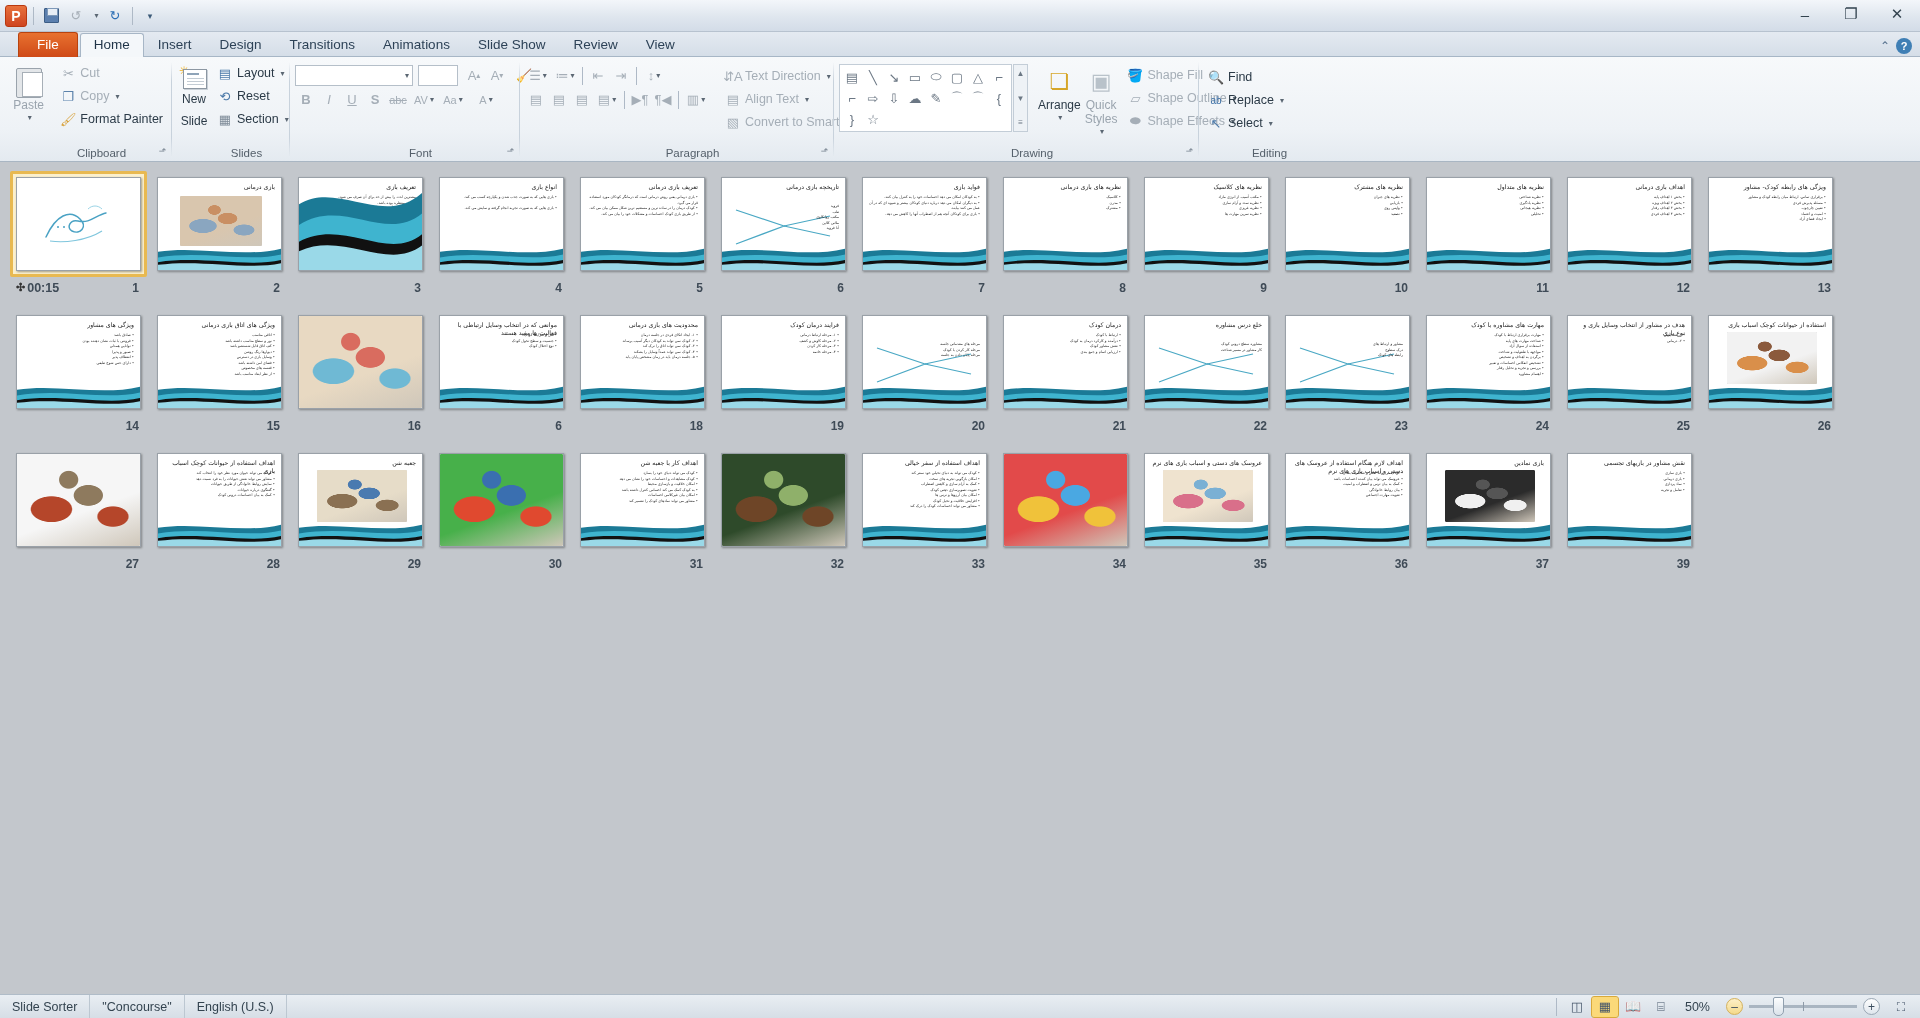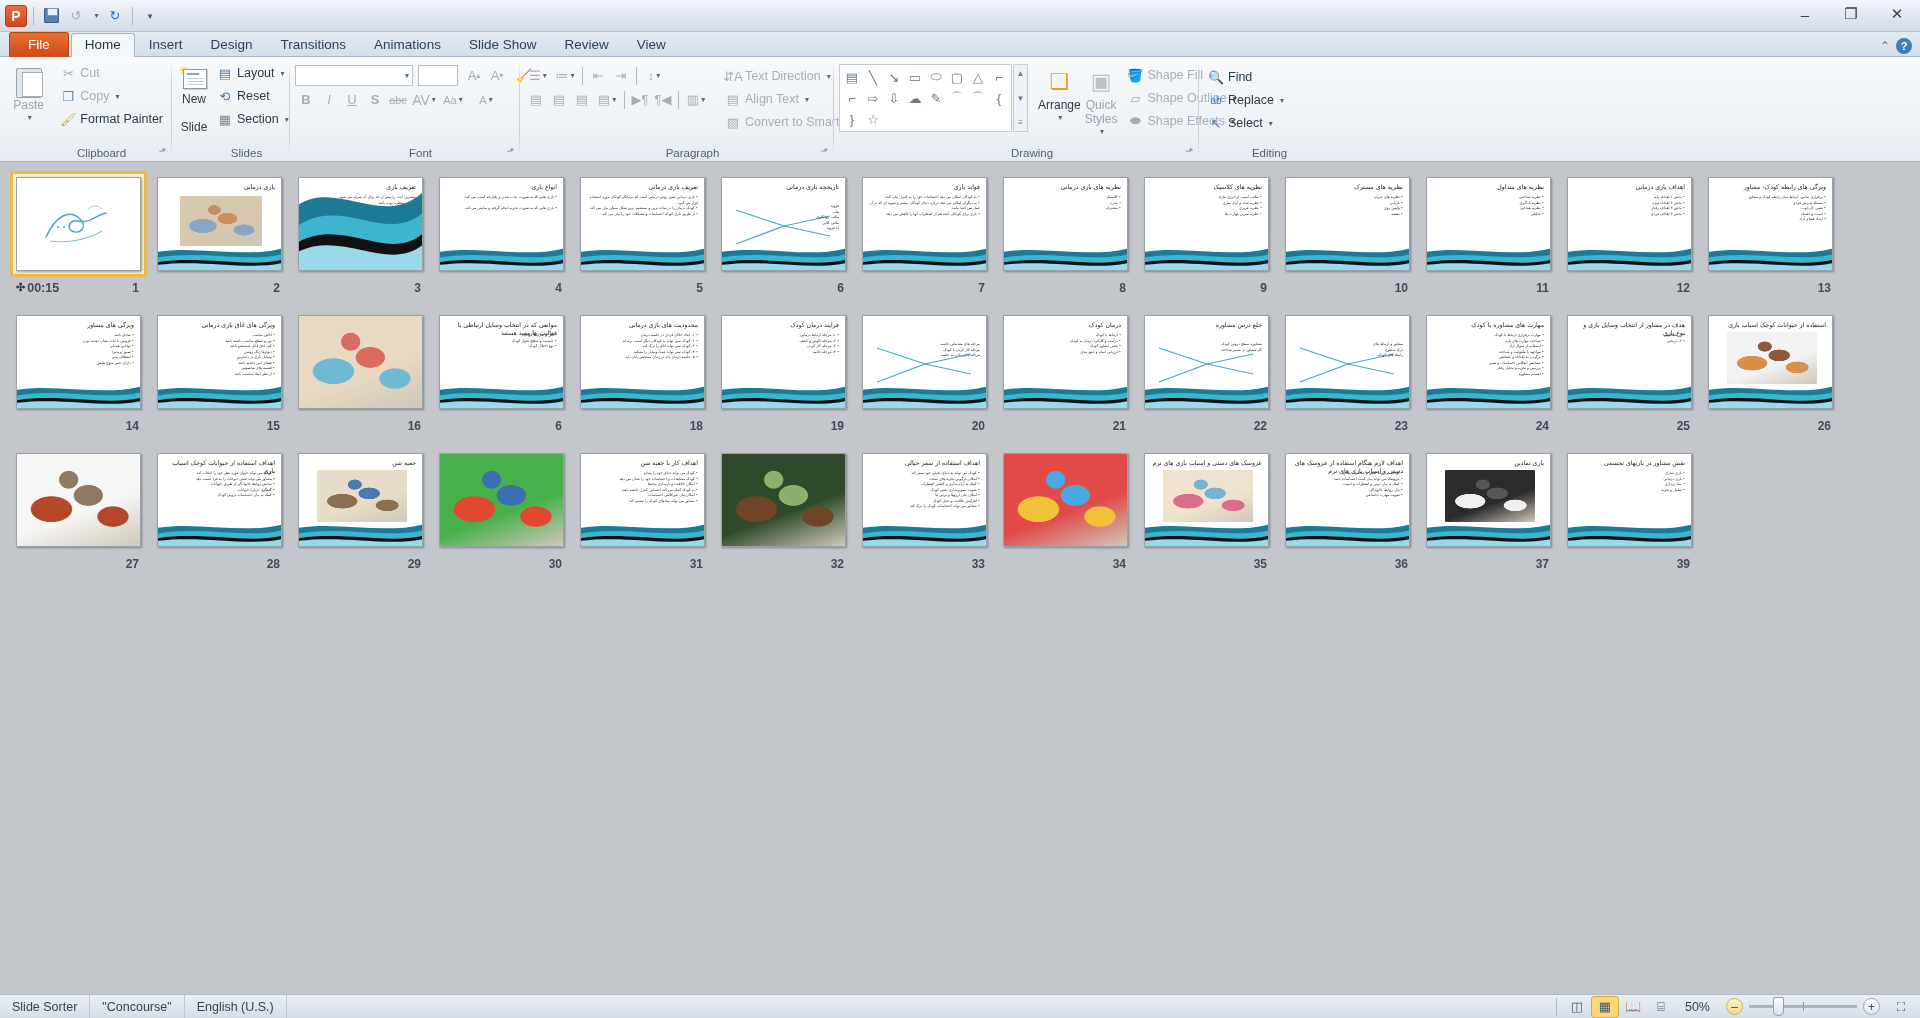--- a/index.html
+++ b/index.html
@@ -47,21 +47,21 @@
   }
   .winbtns { margin-left: auto; display: flex; height: 100%; align-items: flex-start; }
   .winbtn {
     width: 46px; height: 28px; display: flex; align-items: center; justify-content: center;
     font-size: 15px; color: #33434f;
   }
 
   
   .tabbar {
     height: 25px; background: linear-gradient(#e4eaf1,#d5dee8);
-    display: flex; align-items: flex-end; padding-left: 9px;
+    display: flex; align-items: flex-end; padding-left: 18px;
     position: relative; border-bottom: 1px solid #a7b6c6;
   }
   .tab {
     padding: 3px 13px 5px; font-size: 13.5px; color: #2d4257;
     border: 1px solid transparent; border-bottom: none; position: relative; top: 1px;
   }
   .tab.file {
     background: linear-gradient(#e8712f,#cf4a18);
     color: #fff; border-color: #b8430f;
     border-radius: 3px 3px 0 0; padding: 4px 18px 5px; font-size: 13.5px;
@@ -322,21 +322,21 @@
   </div>
 
   <div class="group" style="width:118px">
     <div class="group-body">
       <div class="bigbtn" style="width:50px">
         <span class="newslide-ico">
             <span class="star">✳</span>
             <span class="sl"></span>
           </span>
         <span class="cap">New</span>
-        <span class="cap" style="margin-top:14px">Slide</span>
+        <span class="cap" style="margin-top:8px">Slide</span>
       </div>
       <div class="col" style="margin-left:2px">
         <div class="smallbtn">
           <span class="ico" style="color:#4a78a8">▤</span>
           <span>Layout</span>
           <span class="caret">▾</span>
         </div>
         <div class="smallbtn">
           <span class="ico" style="color:#4a78a8">⟲</span>
           <span>Reset</span>
@@ -377,21 +377,21 @@
         <div class="fbtn disabled">
             <u>U</u>
           </div>
         <div class="fbtn disabled">
             <b>S</b>
           </div>
         <div class="fbtn disabled">
             <s style="font-size:11px">abc</s>
           </div>
         <div class="fbtn disabled" style="width:28px">
-            <span style="font-size:14px">AV</span>
+            <span style="font-size:11px">AV</span>
             <span class="caret">▾</span>
           </div>
         <div class="fbtn disabled" style="width:28px">
             <span style="font-size:11px">Aa</span>
             <span class="caret">▾</span>
           </div>
         <div class="fbtn disabled" style="width:28px;margin-left:4px">
             <span style="font-size:11px">A</span>
             <span class="caret">▾</span>
           </div>

